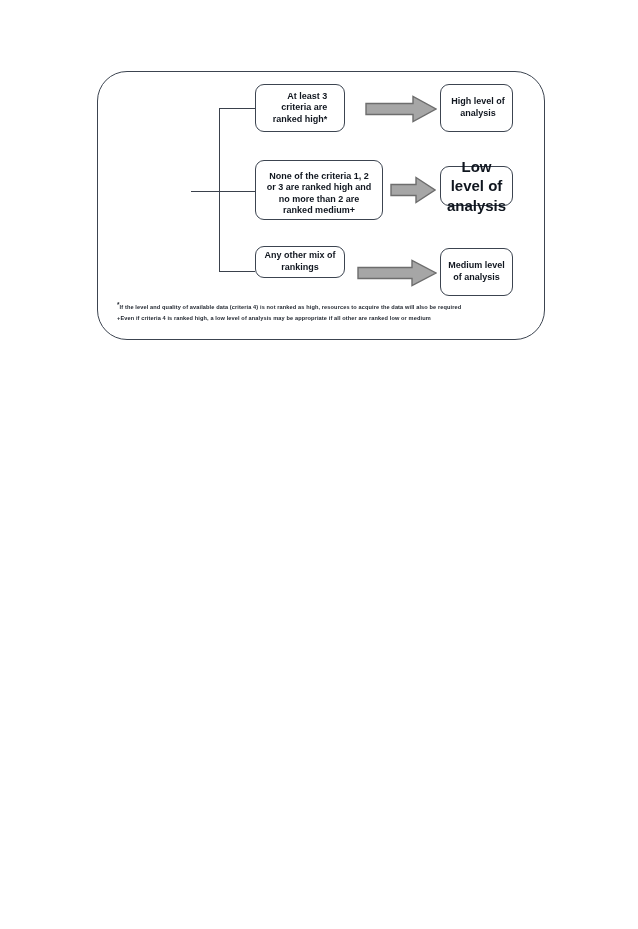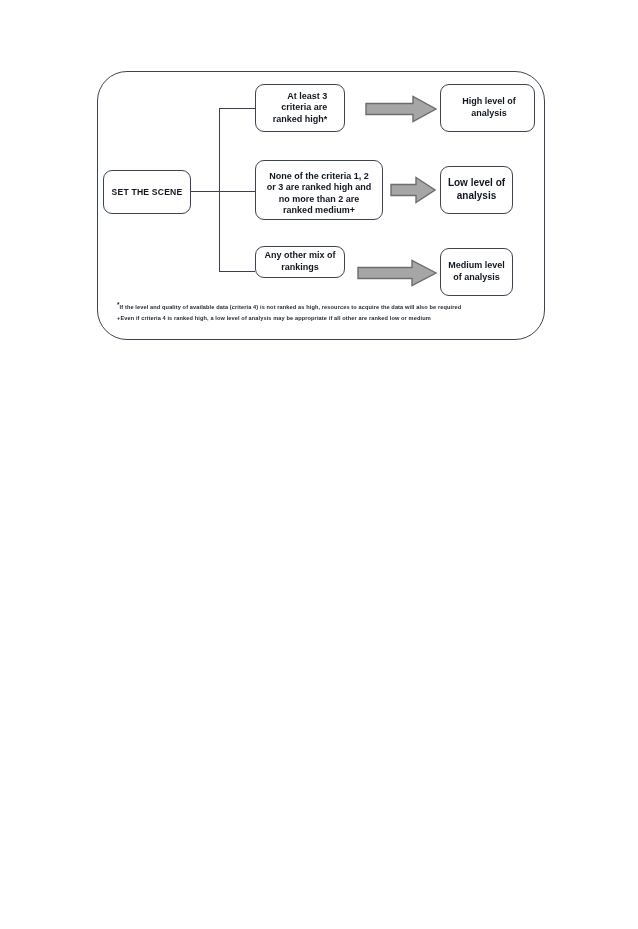--- a/index.html
+++ b/index.html
@@ -84,32 +84,32 @@
     left: 255px;
     top: 246px;
     width: 90px;
     height: 32px;
     font-size: 9px;
   }
 
   #node-out-high {
     left: 440px;
     top: 84px;
-    width: 95px;
+    width: 73px;
     height: 48px;
     font-size: 9px;
     padding-left: 7px;
   }
 
   #node-out-low {
     left: 440px;
     top: 166px;
     width: 73px;
-    height: 48px;
-    font-size: 10px;
+    height: 40px;
+    font-size: 15px;
   }
 
   #node-out-medium {
     left: 440px;
     top: 248px;
     width: 73px;
     height: 48px;
     font-size: 9px;
   }
 
@@ -190,23 +190,20 @@
 
   <div id="diagram-container">
   </div>
 
   <div class="connector h" id="connector-stem"></div>
   <div class="connector v" id="connector-trunk"></div>
   <div class="connector h" id="connector-branch-top"></div>
   <div class="connector h" id="connector-branch-middle"></div>
   <div class="connector h" id="connector-branch-bottom"></div>
 
-  <div class="node" id="node-set-the-scene">
-    <span class="node-text">SET THE SCENE</span>
-  </div>
 
   <div class="node" id="node-cond-high">
     <span class="node-text">At least 3
 criteria are
 ranked high*</span>
   </div>
 
   <div class="node" id="node-cond-low">
     <span class="node-text">None of the criteria 1, 2
 or 3 are ranked high and

